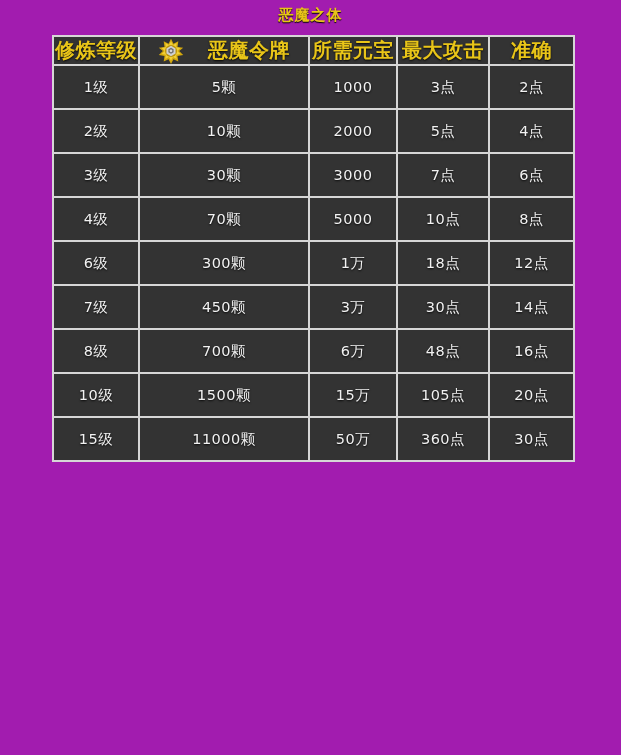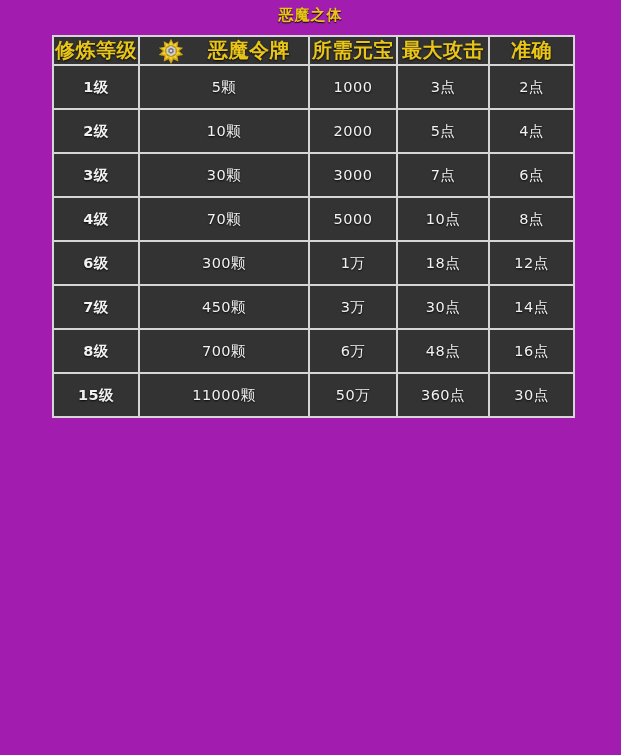--- a/index.html
+++ b/index.html
@@ -50,21 +50,20 @@
     height:44px;
     color:#f2f2f2;
     font-size:14.5px;
     letter-spacing:0.5px;
     text-shadow:0 1px 2px rgba(0,0,0,.85);
     white-space:nowrap;
     overflow:hidden;
   }
   table.grid tr td:first-child {
     border-left:2px solid #d6d6d6;
-    font-weight:bold;
   }
   table.grid tr:first-child td {
     border-top:2px solid #d6d6d6;
   }
 
   
   table.grid tr.hrow td {
     color:#E9C518;
     font-weight:bold;
     font-size:20px;
@@ -177,20 +176,27 @@
             <td>14点</td>
           </tr>
           <tr>
             <td>8级</td>
             <td>700颗</td>
             <td>6万</td>
             <td>48点</td>
             <td>16点</td>
           </tr>
           <tr>
+            <td>10级</td>
+            <td>1500颗</td>
+            <td>15万</td>
+            <td>105点</td>
+            <td>20点</td>
+          </tr>
+          <tr>
             <td>15级</td>
             <td>11000颗</td>
             <td>50万</td>
             <td>360点</td>
             <td>30点</td>
           </tr>
         </tbody>
     </table>
   </div>
 

